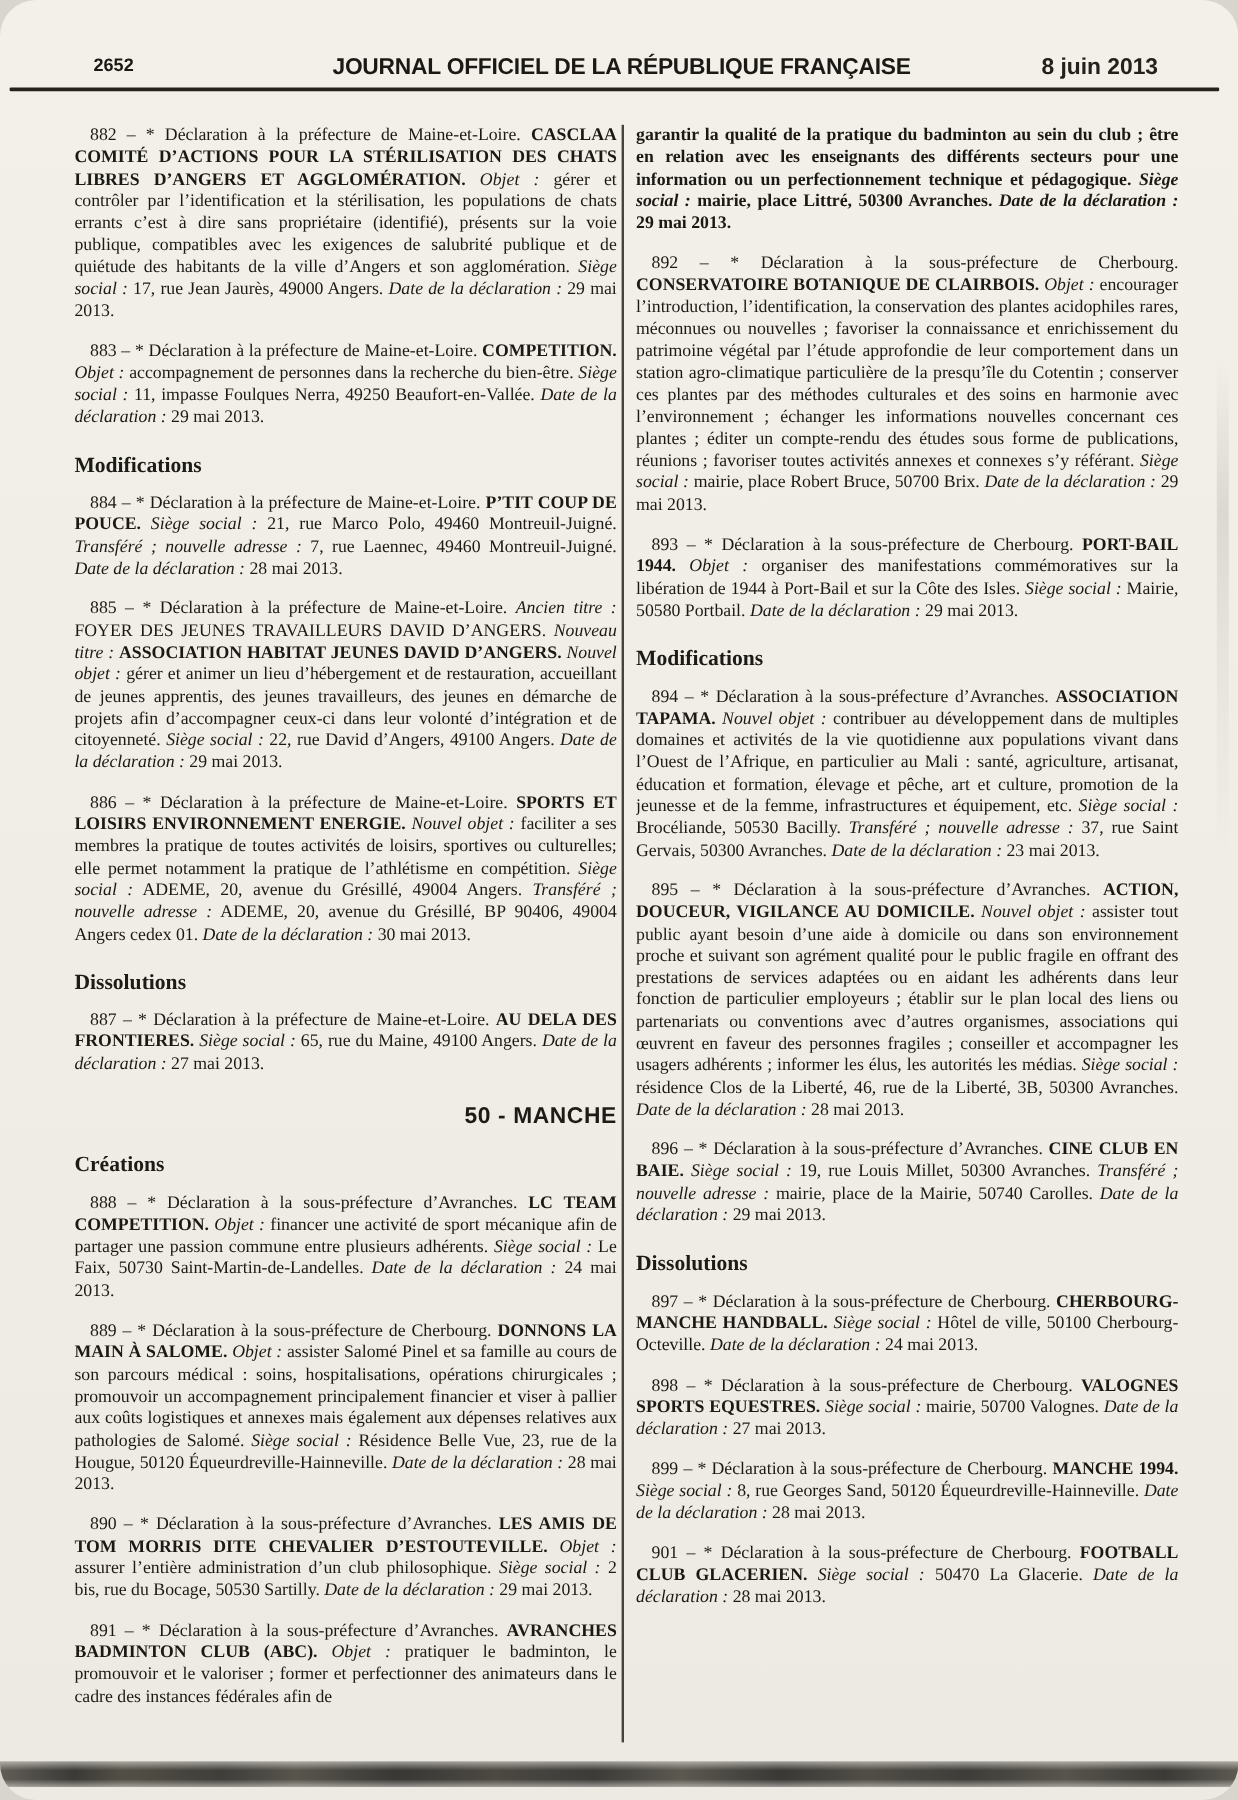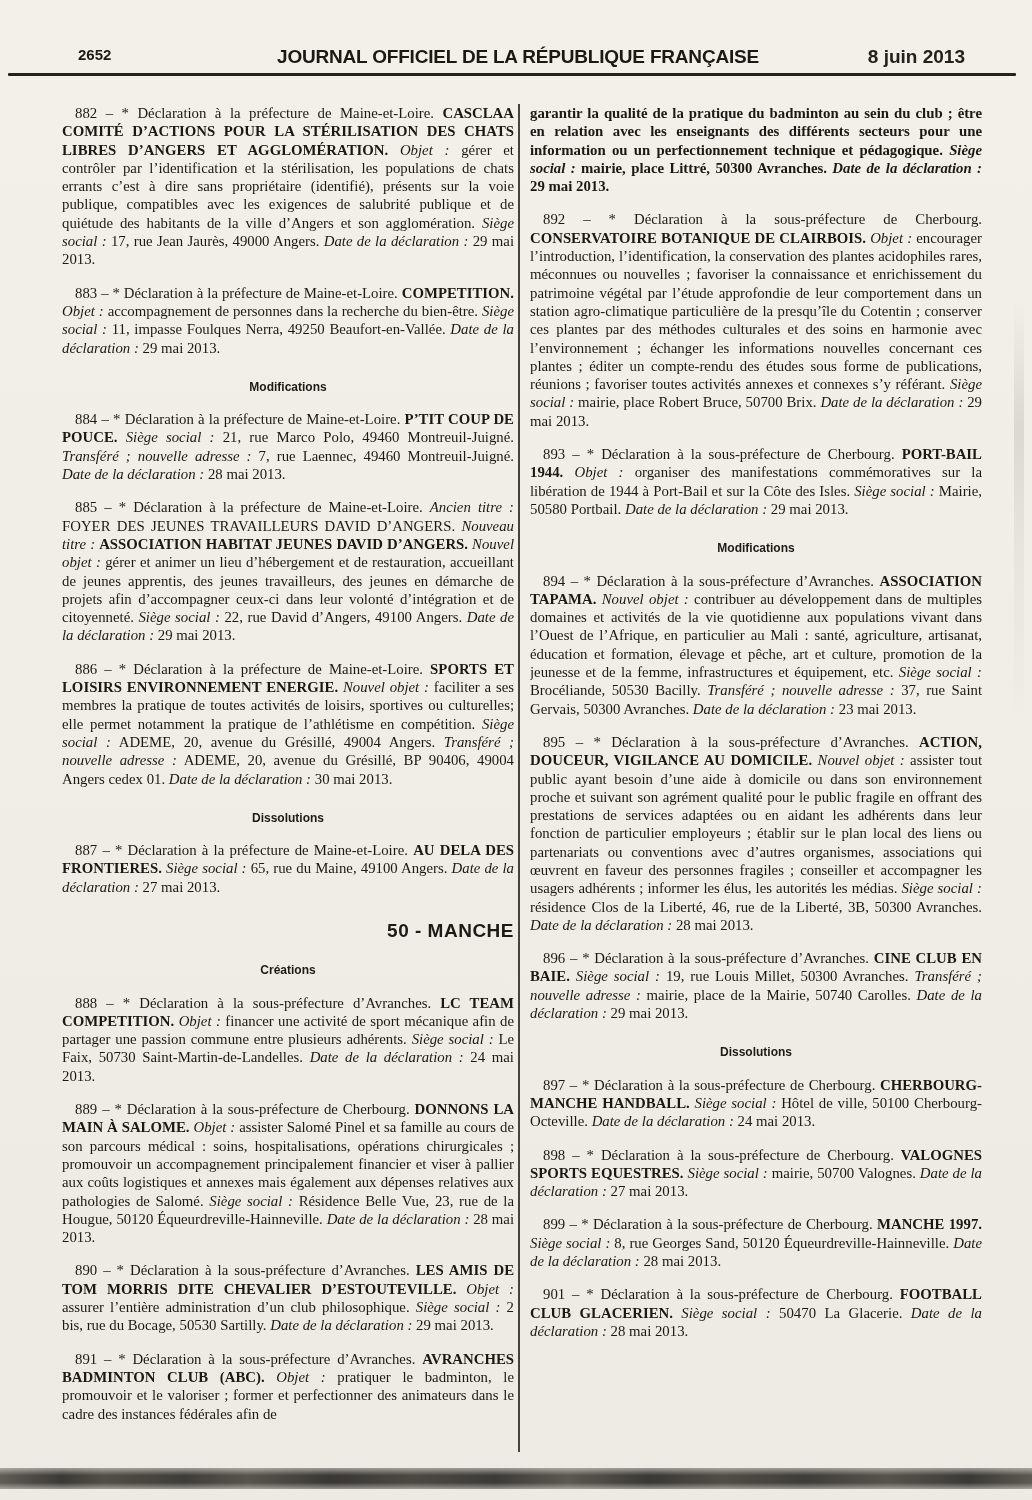--- a/index.html
+++ b/index.html
@@ -1,19 +1,19 @@
 <!DOCTYPE html>
 <html><head>
 <meta charset="utf-8">
 <style>
   html,body { margin:0; padding:0; background:#d8d5cf; }
   .page {
     position:relative; width:1032px; height:1500px; margin:0 auto;
     background:linear-gradient(180deg,#f3f0ea 0%,#f0ede7 55%,#edeae3 100%);
-    font-family:"Liberation Serif", serif; color:#1b1914; overflow:hidden;
+    font-family:"Liberation Serif", serif; color:#1b1914; overflow:hidden;border-radius:30px;
   }
   
   .hdr-num {
     position:absolute; left:78px; top:46px;
     font-family:"Liberation Sans", sans-serif; font-weight:bold; font-size:15px;
   }
   .hdr-title {
     position:absolute; left:4px; right:0; top:46px; text-align:center;
     font-family:Liberation Sans, sans-serif; font-weight:bold; font-size:19px;
     letter-spacing:-0.2px;
@@ -37,22 +37,22 @@
   .col-2 { left:530px; }
   .col-divider {
     position:absolute; left:518px; top:104px; width:2px; height:1348px;
     background:#46433d;
   }
   .entry { margin:0 0 15px 0; text-indent:13px; }
   .entry.cont { text-indent:0;font-weight:bold; }
   .seg-b { font-weight:bold; }
   .seg-i { font-style:italic; }
   .h-sub {
-    font-family:Liberation Sans, sans-serif; font-weight:bold; font-size:12px;
-    text-align:center; text-indent:0; margin:21px 0 14px 0; color:#1d1b16;
+    font-family:Liberation Serif, serif; font-weight:bold; font-size:18px;
+    text-align:left; text-indent:0; margin:21px 0 14px 0; color:#1d1b16;
   }
   .h-dept {
     font-family:"Liberation Sans", sans-serif; font-weight:bold; font-size:19px;
     text-align:right; text-indent:0; margin:26px 0 2px 0; color:#1d1b16;
     letter-spacing:0.5px;
   }
   
   .bottom-band {
     position:absolute; left:0; right:0; top:1468px; height:21px;
     background:
@@ -105,19 +105,19 @@
       <p class="entry cont">garantir la qualité de la pratique du badminton au sein du club ; être en relation avec les enseignants des différents secteurs pour une information ou un perfectionnement technique et pédagogique. <span class="seg-i">Siège social :</span> mairie, place Littré, 50300 Avranches. <span class="seg-i">Date de la déclaration :</span> 29 mai 2013.</p>
       <p class="entry">892 – * Déclaration à la sous-préfecture de Cherbourg. <span class="seg-b">CONSERVATOIRE BOTANIQUE DE CLAIRBOIS. </span><span class="seg-i">Objet :</span> encourager l’introduction, l’identification, la conservation des plantes acidophiles rares, méconnues ou nouvelles ; favoriser la connaissance et enrichissement du patrimoine végétal par l’étude approfondie de leur comportement dans un station agro-climatique particulière de la presqu’île du Cotentin ; conserver ces plantes par des méthodes culturales et des soins en harmonie avec l’environnement ; échanger les informations nouvelles concernant ces plantes ; éditer un compte-rendu des études sous forme de publications, réunions ; favoriser toutes activités annexes et connexes s’y référant. <span class="seg-i">Siège social :</span> mairie, place Robert Bruce, 50700 Brix. <span class="seg-i">Date de la déclaration :</span> 29 mai 2013.</p>
       <p class="entry">893 – * Déclaration à la sous-préfecture de Cherbourg. <span class="seg-b">PORT-BAIL 1944. </span><span class="seg-i">Objet :</span> organiser des manifestations commémoratives sur la libération de 1944 à Port-Bail et sur la Côte des Isles. <span class="seg-i">Siège social :</span> Mairie, 50580 Portbail. <span class="seg-i">Date de la déclaration :</span> 29 mai 2013.</p>
       <div class="h-sub">Modifications</div>
       <p class="entry">894 – * Déclaration à la sous-préfecture d’Avranches. <span class="seg-b">ASSOCIATION TAPAMA. </span><span class="seg-i">Nouvel objet :</span> contribuer au développement dans de multiples domaines et activités de la vie quotidienne aux populations vivant dans l’Ouest de l’Afrique, en particulier au Mali : santé, agriculture, artisanat, éducation et formation, élevage et pêche, art et culture, promotion de la jeunesse et de la femme, infrastructures et équipement, etc. <span class="seg-i">Siège social :</span> Brocéliande, 50530 Bacilly. <span class="seg-i">Transféré ; nouvelle adresse :</span> 37, rue Saint Gervais, 50300 Avranches. <span class="seg-i">Date de la déclaration :</span> 23 mai 2013.</p>
       <p class="entry">895 – * Déclaration à la sous-préfecture d’Avranches. <span class="seg-b">ACTION, DOUCEUR, VIGILANCE AU DOMICILE. </span><span class="seg-i">Nouvel objet :</span> assister tout public ayant besoin d’une aide à domicile ou dans son environnement proche et suivant son agrément qualité pour le public fragile en offrant des prestations de services adaptées ou en aidant les adhérents dans leur fonction de particulier employeurs ; établir sur le plan local des liens ou partenariats ou conventions avec d’autres organismes, associations qui œuvrent en faveur des personnes fragiles ; conseiller et accompagner les usagers adhérents ; informer les élus, les autorités les médias. <span class="seg-i">Siège social :</span> résidence Clos de la Liberté, 46, rue de la Liberté, 3B, 50300 Avranches. <span class="seg-i">Date de la déclaration :</span> 28 mai 2013.</p>
       <p class="entry">896 – * Déclaration à la sous-préfecture d’Avranches. <span class="seg-b">CINE CLUB EN BAIE. </span><span class="seg-i">Siège social :</span> 19, rue Louis Millet, 50300 Avranches. <span class="seg-i">Transféré ; nouvelle adresse :</span> mairie, place de la Mairie, 50740 Carolles. <span class="seg-i">Date de la déclaration :</span> 29 mai 2013.</p>
       <div class="h-sub">Dissolutions</div>
       <p class="entry">897 – * Déclaration à la sous-préfecture de Cherbourg. <span class="seg-b">CHERBOURG-MANCHE HANDBALL. </span><span class="seg-i">Siège social :</span> Hôtel de ville, 50100 Cherbourg-Octeville. <span class="seg-i">Date de la déclaration :</span> 24 mai 2013.</p>
       <p class="entry">898 – * Déclaration à la sous-préfecture de Cherbourg. <span class="seg-b">VALOGNES SPORTS EQUESTRES. </span><span class="seg-i">Siège social :</span> mairie, 50700 Valognes. <span class="seg-i">Date de la déclaration :</span> 27 mai 2013.</p>
-      <p class="entry">899 – * Déclaration à la sous-préfecture de Cherbourg. <span class="seg-b">MANCHE 1997. </span><span class="seg-i">Siège social :</span> 8, rue Georges Sand, 50120 Équeurdreville-Hainneville. <span class="seg-i">Date de la déclaration :</span> 28 mai 2013.</p>
+      <p class="entry">899 – * Déclaration à la sous-préfecture de Cherbourg. <span class="seg-b">MANCHE 1994. </span><span class="seg-i">Siège social :</span> 8, rue Georges Sand, 50120 Équeurdreville-Hainneville. <span class="seg-i">Date de la déclaration :</span> 28 mai 2013.</p>
       <p class="entry">901 – * Déclaration à la sous-préfecture de Cherbourg. <span class="seg-b">FOOTBALL CLUB GLACERIEN. </span><span class="seg-i">Siège social :</span> 50470 La Glacerie. <span class="seg-i">Date de la déclaration :</span> 28 mai 2013.</p>
     </div>
 
   <div class="edge-smudge"></div>
   <div class="bottom-band"></div>
 </div>
 
 </body></html>

